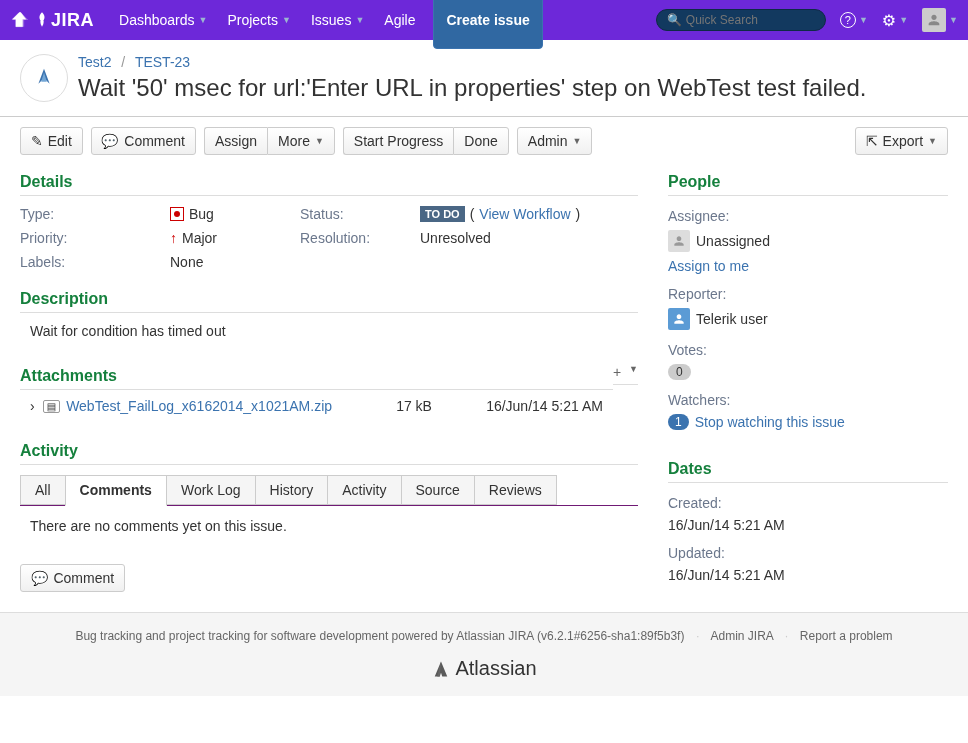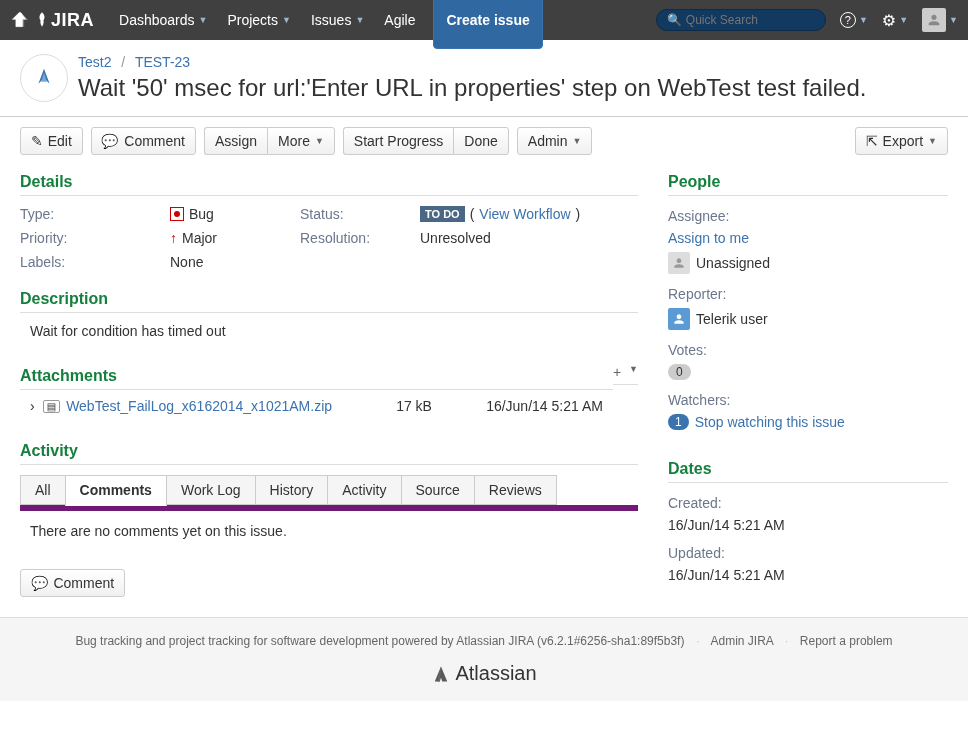--- a/index.html
+++ b/index.html
@@ -1,20 +1,20 @@
 <!DOCTYPE html>
 <html><head>
 <meta charset="utf-8">
 <style>
 * { box-sizing: border-box; margin: 0; padding: 0; }
 body { font-family: Arial, Helvetica, sans-serif; font-size: 14px; color: #333; background: #fff; width: 968px; }
 a { color: #3b73af; text-decoration: none; }
 
 
-.topnav { background: #404040; color: #fff; height: 40px; display: flex; align-items: center; padding: 0 10px; }
+.topnav { background: #6d28d9; color: #fff; height: 40px; display: flex; align-items: center; padding: 0 10px; }
 .logo { display: flex; align-items: center; margin-right: 15px; }
 .logo-text { font-size: 18px; font-weight: bold; letter-spacing: 0.5px; }
 .nav-items { display: flex; align-items: center; }
 .nav-item { color: #fff; padding: 0 10px; font-size: 14px; display: flex; align-items: center; cursor: pointer; }
 .nav-item .caret { margin-left: 4px; font-size: 9px; color: #9bb5d1; }
 .create-btn { background: #3068a2; border: 1px solid #3b73af; color: #fff; padding: 20px 12px; border-radius: 4px; font-weight: bold; font-size: 14px; margin-left: 8px; cursor: pointer; }
 .spacer { flex: 1; }
 .search-box { background: #12395f; border: 1px solid #0e2a46; border-radius: 12px; padding: 3px 10px; display: flex; align-items: center; width: 170px; }
 .search-box input { background: transparent; border: none; color: #ccc; font-size: 12px; outline: none; width: 130px; }
 .nav-icon { color: #fff; margin-left: 14px; cursor: pointer; display: flex; align-items: center; font-size: 16px; }
@@ -55,21 +55,21 @@
 
 .attach-header { display: flex; align-items: center; }
 .attach-header .section-title { flex: 1; margin-bottom: 0; }
 .attach-actions { display: flex; gap: 8px; color: #666; border-bottom: 1px solid #ddd; padding-bottom: 4px; }
 .attach-row { display: flex; padding: 8px 0 20px 10px; font-size: 14px; align-items: center; }
 .attach-row .expand { color: #333; margin-right: 8px; cursor: pointer; }
 .attach-row .fileicon { border: 1px solid #999; border-radius: 2px; padding: 0 3px; font-size: 10px; margin-right: 6px; }
 .attach-row .filename { flex: 0 0 330px; }
 .attach-row .filesize { flex: 0 0 90px; }
 
-.tabs { border-bottom: 6px solid #701a75; display: flex; margin: 10px 0 12px; }
+.tabs { border-bottom: 1px solid #701a75; display: flex; margin: 10px 0 12px; }
 .tab { padding: 6px 14px; border: 1px solid #ccc; background: #f5f5f5; font-size: 14px; cursor: pointer; margin-right: -1px; color: #333; }
 .tab.active { background: #fff; border-bottom: 1px solid #fff; font-weight: bold; margin-bottom: -1px; }
 .no-comments { font-size: 14px; margin: 10px 0 30px 10px; }
 
 
 .side-label { color: #6b778c; font-size: 14px; margin-bottom: 6px; margin-top: 12px; }
 .side-value { font-size: 14px; margin-bottom: 6px; display: flex; align-items: center; gap: 6px; }
 .side-value .person-icon { width: 22px; height: 22px; background: #ddd; border-radius: 2px; display: inline-flex; align-items: center; justify-content: center; font-size: 14px; color: #666; }
 .vote-badge { background: #ccc; color: #333; border-radius: 10px; padding: 1px 8px; font-size: 12px; display: inline-block; }
 .watch-badge { background: #3b73af; color: #fff; border-radius: 10px; padding: 1px 7px; font-size: 12px; display: inline-block; }
@@ -250,29 +250,29 @@
     <button class="btn">
         <span>💬</span>
         <span>Comment</span>
       </button>
   </div>
 
   <div class="side-col">
     <div class="section-title">People</div>
     <div class="side-label">Assignee:</div>
     <div class="side-value">
-        <a href="#">Assign to me</a>
-      </div>
-    <div class="side-value">
         <span class="person-icon">
           <svg width="14" height="14" viewBox="0 0 24 24">
             <path fill="#999" d="M12 12c2.2 0 4-1.8 4-4s-1.8-4-4-4-4 1.8-4 4 1.8 4 4 4zm0 2c-2.7 0-8 1.3-8 4v2h16v-2c0-2.7-5.3-4-8-4z"></path>
           </svg>
         </span>
         <span>Unassigned</span>
+      </div>
+    <div class="side-value">
+        <a href="#">Assign to me</a>
       </div>
     <div class="side-label">Reporter:</div>
     <div class="side-value">
         <span class="person-icon" style="background:#5b9bd5">
           <svg width="14" height="14" viewBox="0 0 24 24">
             <path fill="#fff" d="M12 12c2.2 0 4-1.8 4-4s-1.8-4-4-4-4 1.8-4 4 1.8 4 4 4zm0 2c-2.7 0-8 1.3-8 4v2h16v-2c0-2.7-5.3-4-8-4z"></path>
           </svg>
         </span>
         <span>Telerik user</span>
       </div>

